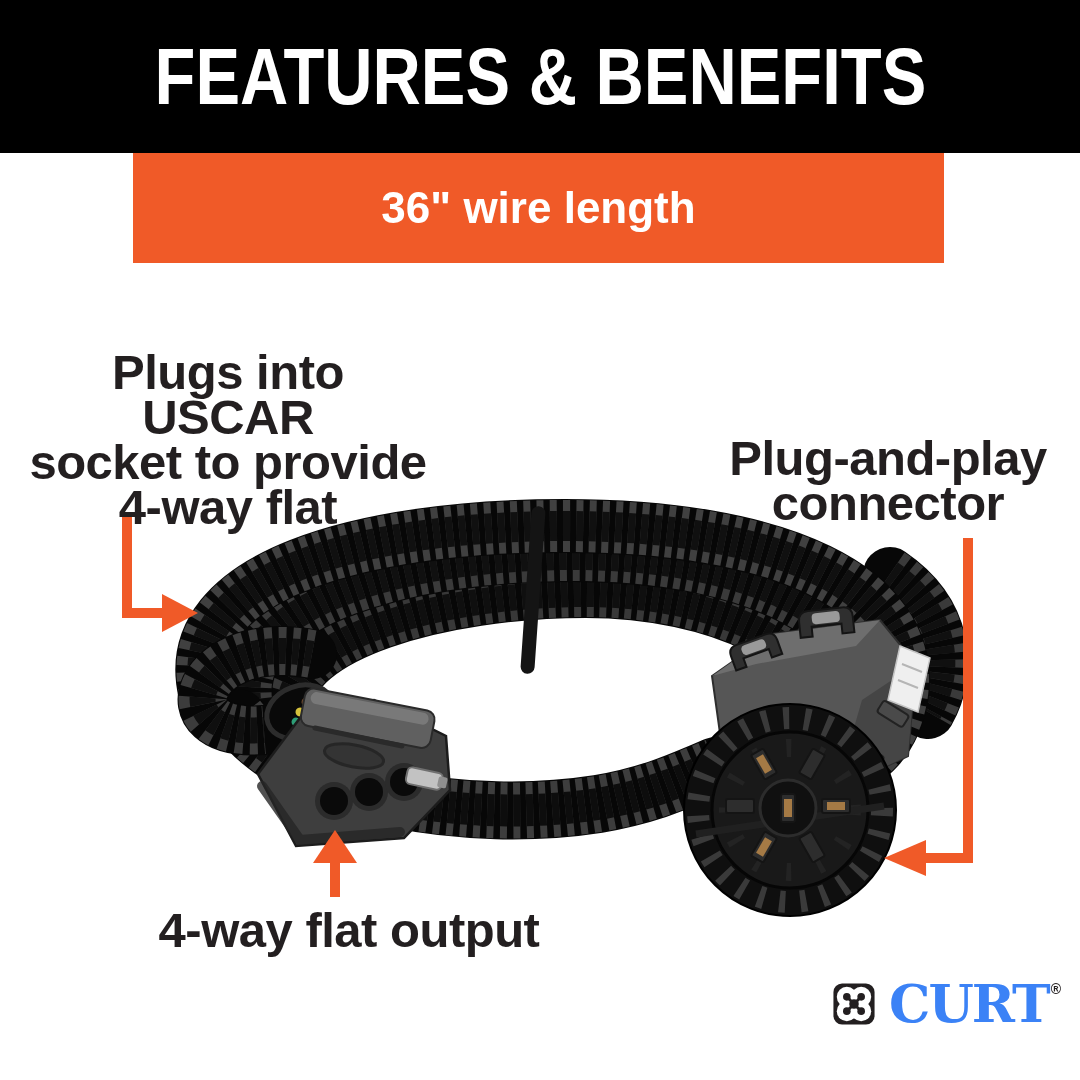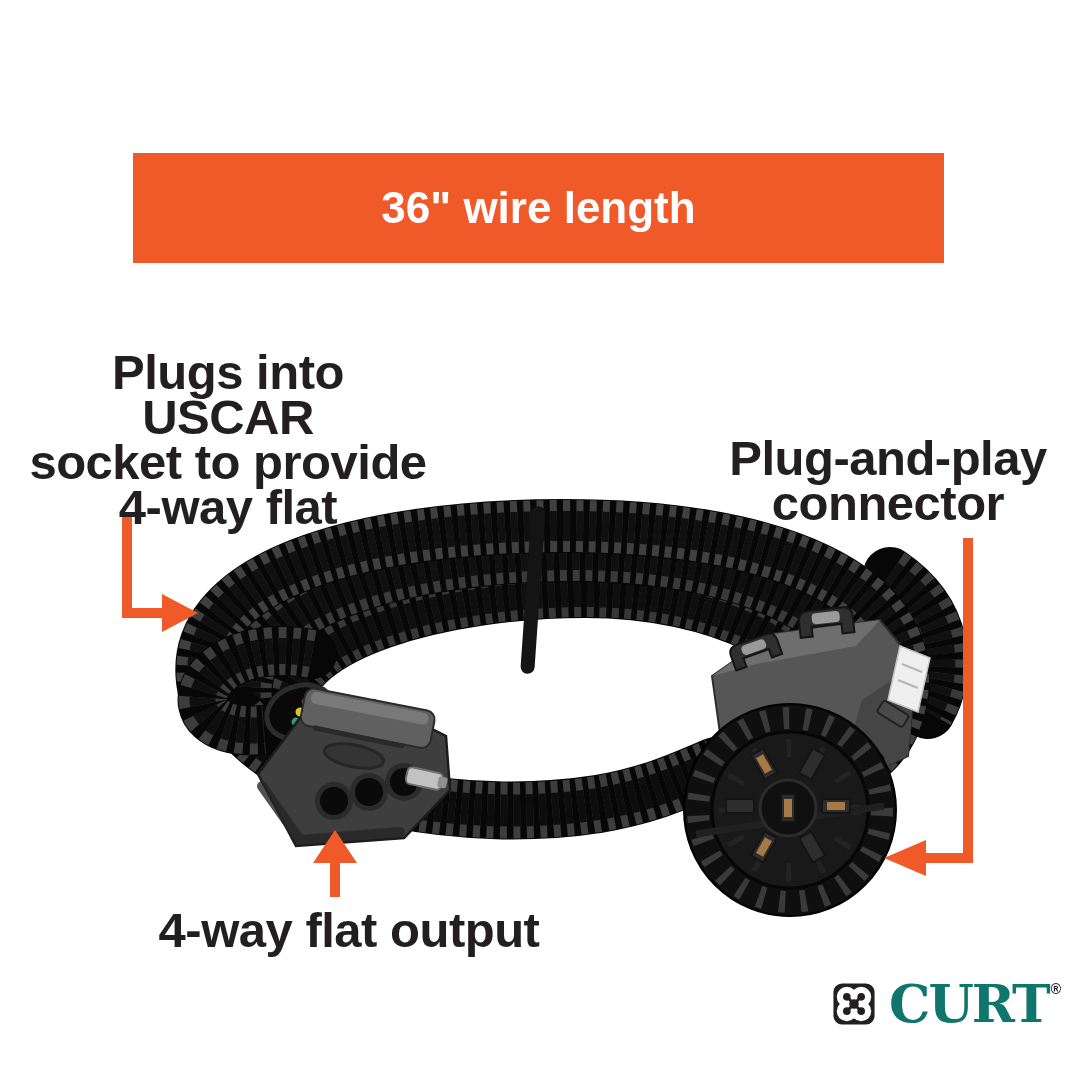--- a/index.html
+++ b/index.html
@@ -29,30 +29,33 @@
     position:absolute;z-index:2;color:#231F20;font-weight:bold;font-size:49px;
     line-height:45px;text-align:center;white-space:pre-line;letter-spacing:-0.5px;
   }
   .ann-uscar{left:28px;top:350px;width:400px;}
   .ann-play{left:693px;top:436px;width:390px;}
   .ann-output{left:144px;top:908px;width:410px;}
   
   .brand{position:absolute;z-index:2;left:832px;top:982px;display:flex;align-items:flex-start;}
   .brand-icon{width:44px;height:44px;margin-right:13px;flex:none;}
   .brand-name{
-    font-family:"DejaVu Serif",serif;font-weight:bold;color:#0f766e;
+    font-family:"DejaVu Serif",serif;font-weight:bold;color:#3b82f6;
     font-size:52px;line-height:44px;letter-spacing:-2px;
   }
   .brand-reg{font-size:14px;line-height:14px;color:#231F20;font-weight:bold;margin-left:2px;}
 </style>
 </head>
 <body>
 
 <div class="canvas">
 
+  <header class="topbar">
+    <h1>FEATURES &amp; BENEFITS</h1>
+  </header>
 
   <div class="banner">
     <span>36" wire length</span>
   </div>
 
   <svg class="scene" viewBox="0 0 1080 1080">
     <defs>
       <path id="pA" fill="none" d="M 205 692 C 178 575 365 526 565 526 C 778 526 916 588 902 694 C 895 740 868 764 836 774"></path>
       <path id="pB" fill="none" d="M 247 700 C 236 604 402 556 574 556 C 748 556 880 618 862 708 C 855 743 836 760 812 768"></path>
       <path id="pC" fill="none" d="M 290 706 C 290 638 440 594 586 594 C 716 594 832 648 818 716"></path>

